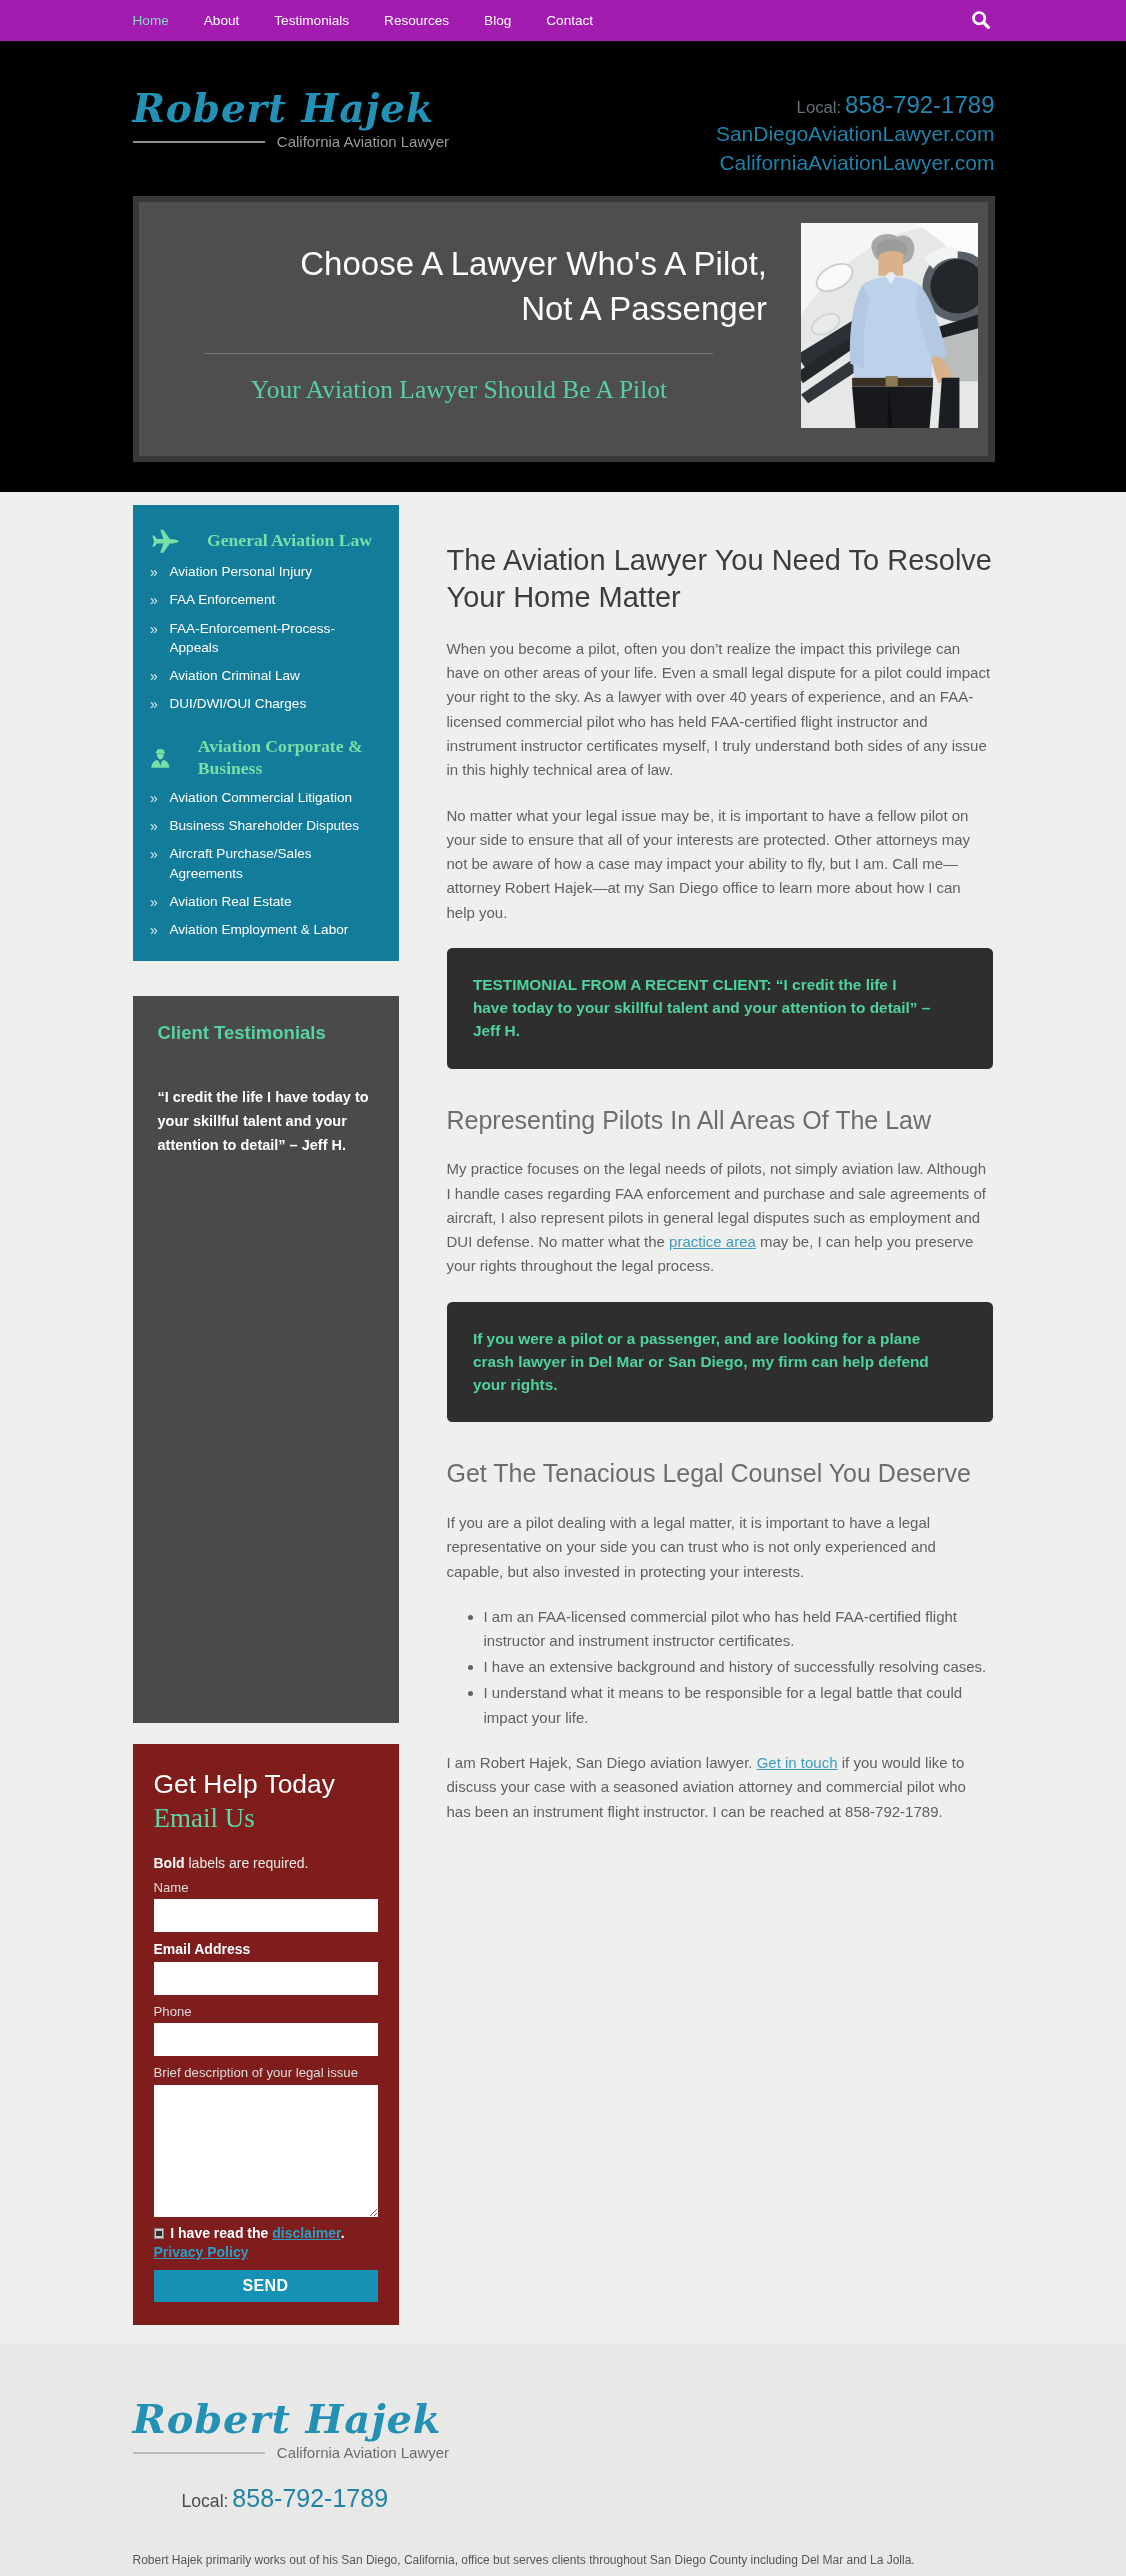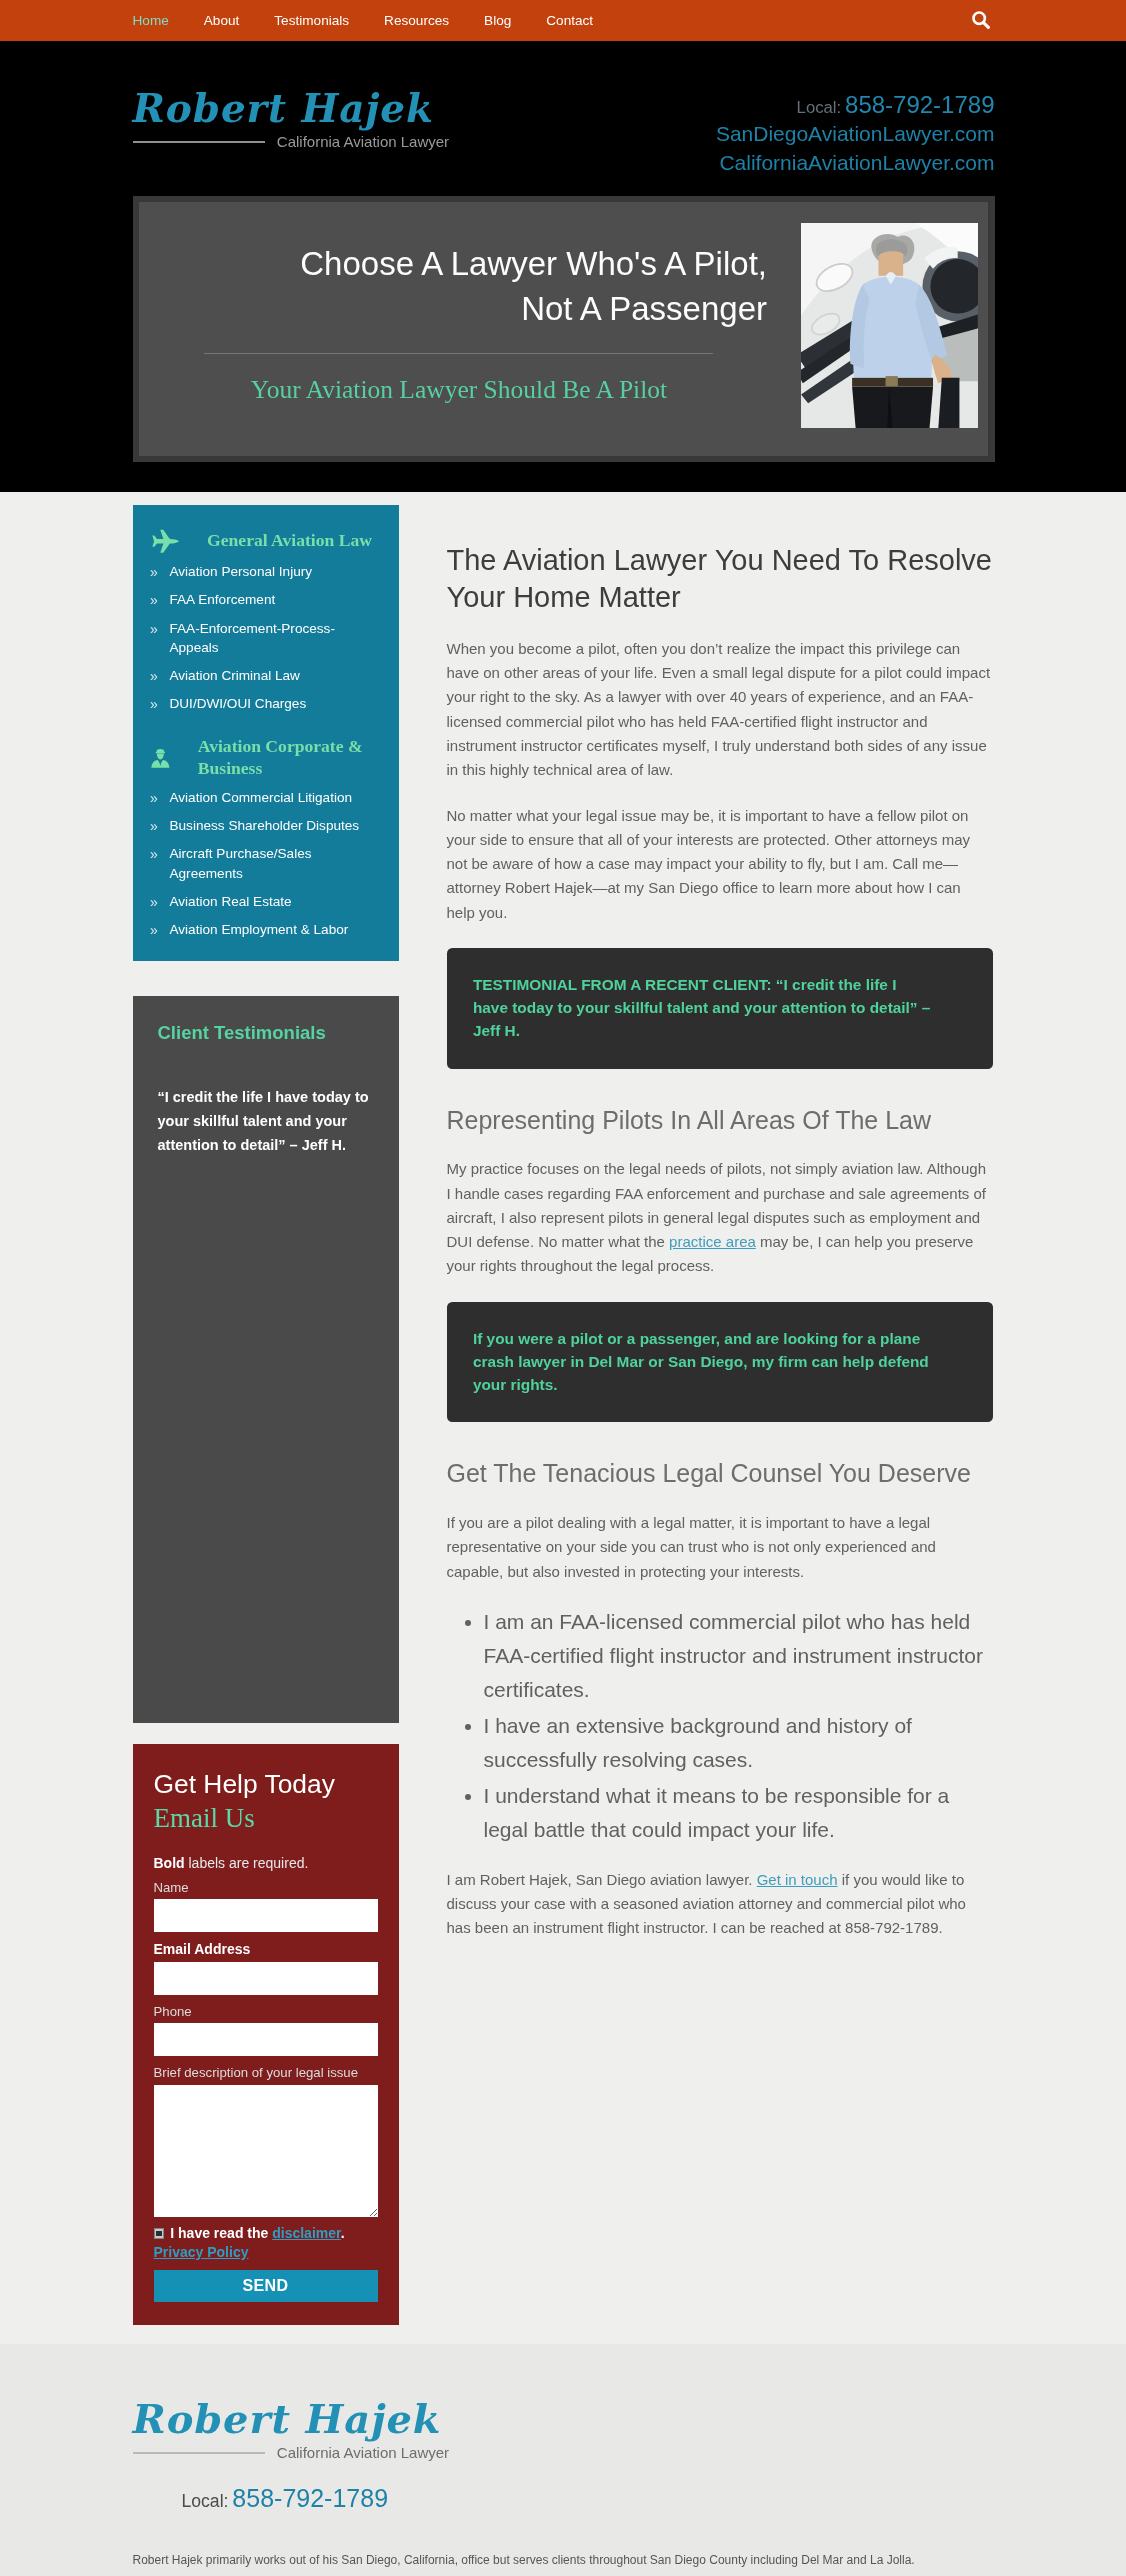--- a/index.html
+++ b/index.html
@@ -6,21 +6,21 @@
   html, body { margin: 0; padding: 0; }
   body {
     width: 1127px;
     background: #efefed;
     font-family: "Liberation Sans", sans-serif;
     -webkit-font-smoothing: antialiased;
   }
   .container { width: 862px; margin: 0 auto; position: relative; }
 
   
-  .topnav { height: 41px; background: #c2410c; }
+  .topnav { height: 41px; background: #a21caf; }
   .nav-inner { display: flex; align-items: center; height: 41px; }
   .nav-item {
     color: #ffffff; font-size: 13.6px; text-decoration: none;
     margin-right: 35px; cursor: pointer;
   }
   .nav-item.active { color: #7fdcc2; }
   .search-btn { margin-left: auto; background: none; border: 0; cursor: pointer; padding: 3.5px; }
 
   
   .site-header { background: #000; padding-bottom: 30px; }
@@ -106,21 +106,21 @@
 
   
   .main-h1 { margin: 37px 0 0; font-size: 29px; font-weight: 500; color: #3d3d3d; line-height: 1.28; }
   .body-p { margin: 21px 0 0; font-size: 15px; color: #616161; line-height: 1.62; }
   .callout {
     margin-top: 23px; background: #2e2e2e; border-radius: 5.3px; padding: 25px 58px 26.4px 26.4px;
     color: #4fd29b; font-size: 15.4px; font-weight: 700; line-height: 1.5;
   }
   .main-h2 { margin: 35px 0 0; font-size: 25px; font-weight: 500; color: #6d6d6d; line-height: 1.3; }
   .bullet-list { margin: 21px 0 0; padding-left: 37px; }
-  .bullet-list li { font-size: 21px; color: #616161; line-height: 1.62; margin-bottom: 1.8px; }
+  .bullet-list li { font-size: 15px; color: #616161; line-height: 1.62; margin-bottom: 1.8px; }
   .content-link { color: #3e9dbd; text-decoration: underline; cursor: pointer; }
 
   
   .site-footer { background: #e8e8e6; margin-top: 19.4px; padding: 53px 0 35px; min-height: 273px; }
   .footer-local { margin-top: 23px; padding-left: 49px; }
   .footer-local-label { font-size: 17.6px; color: #4c4c4c; }
   .footer-phone { font-size: 25px; color: #1e82a8; text-decoration: none; }
   .footer-small { margin-top: 40px; font-size: 12px; color: #565656; }
 </style>
 </head>

